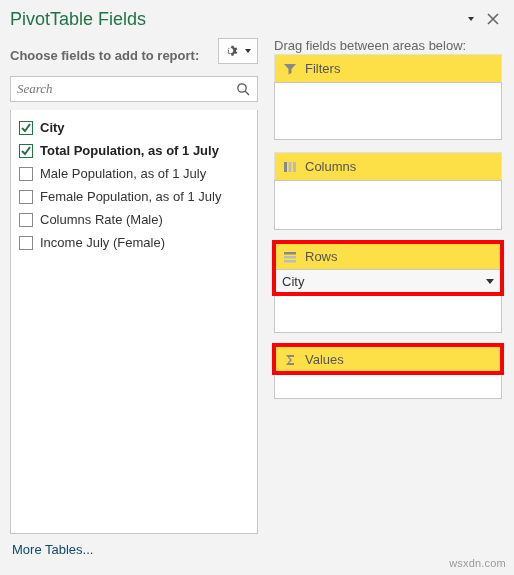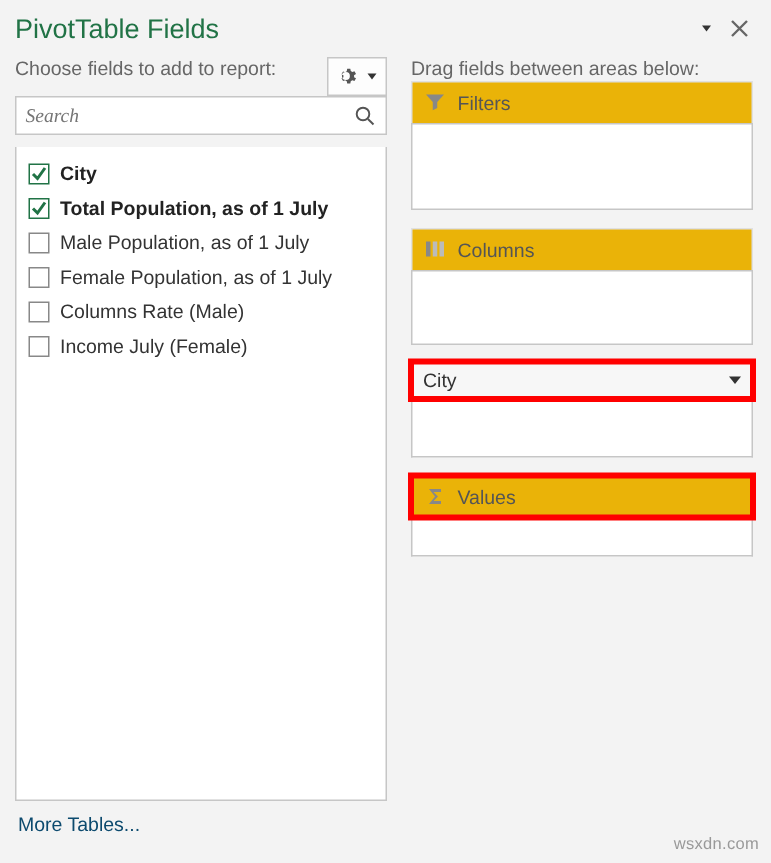--- a/index.html
+++ b/index.html
@@ -56,22 +56,23 @@
       flex-direction: column;
     }
     .instruction {
       color: #666;
       font-size: 13px;
       flex: 1;
       line-height: 1.25;
     }
     .instruction-row {
       display: flex;
-      align-items: flex-start;
-      margin-bottom: 0;
+      align-items: flex-end;
+      margin-bottom: 12px;
+      font-weight: bold;
     }
     .gear-btn {
       border: 1px solid #c6c6c6;
       background: #fdfdfd;
       padding: 4px 6px;
       display: flex;
       align-items: center;
       gap: 4px;
       cursor: pointer;
     }
@@ -131,25 +132,25 @@
       padding: 8px 2px;
       cursor: pointer;
     }
     .drag-instruction {
       color: #666;
       margin-bottom: 1px;
       font-size: 13px;
     }
     .area-section { margin-bottom: 12px; }
     .area-header {
-      background: #eab308;
+      background: #fde047;
       border: 1px solid #e0e0e0;
       border-bottom: none;
       display: flex;
-      align-items: flex-start;
+      align-items: flex-end;
       gap: 8px;
       padding: 6px 8px;
       color: #555;
       font-size: 13px;
     }
     .area-well {
       background: #fff;
       border: 1px solid #c6c6c6;
       min-height: 44px;
     }
@@ -289,20 +290,28 @@
               <rect x="5.5" y="2" width="3" height="10" fill="#bbb"></rect>
               <rect x="10" y="2" width="3" height="10" fill="#bbb"></rect>
             </svg>
           <span>Columns</span>
         </div>
         <div class="area-well columns"></div>
       </div>
 
       <div class="area-section">
         <div class="highlight-red">
+          <div class="area-header">
+            <svg width="14" height="14" viewBox="0 0 14 14">
+                <rect x="1" y="2" width="12" height="2.5" fill="#888"></rect>
+                <rect x="1" y="6" width="12" height="2.5" fill="#bbb"></rect>
+                <rect x="1" y="10" width="12" height="2.5" fill="#bbb"></rect>
+              </svg>
+            <span>Rows</span>
+          </div>
           <div class="row-chip">
             <span>City</span>
             <span class="caret-down"></span>
           </div>
         </div>
         <div class="area-well rows" style="min-height:40px;border-top:none"></div>
       </div>
 
       <div class="area-section">
         <div class="highlight-red">

